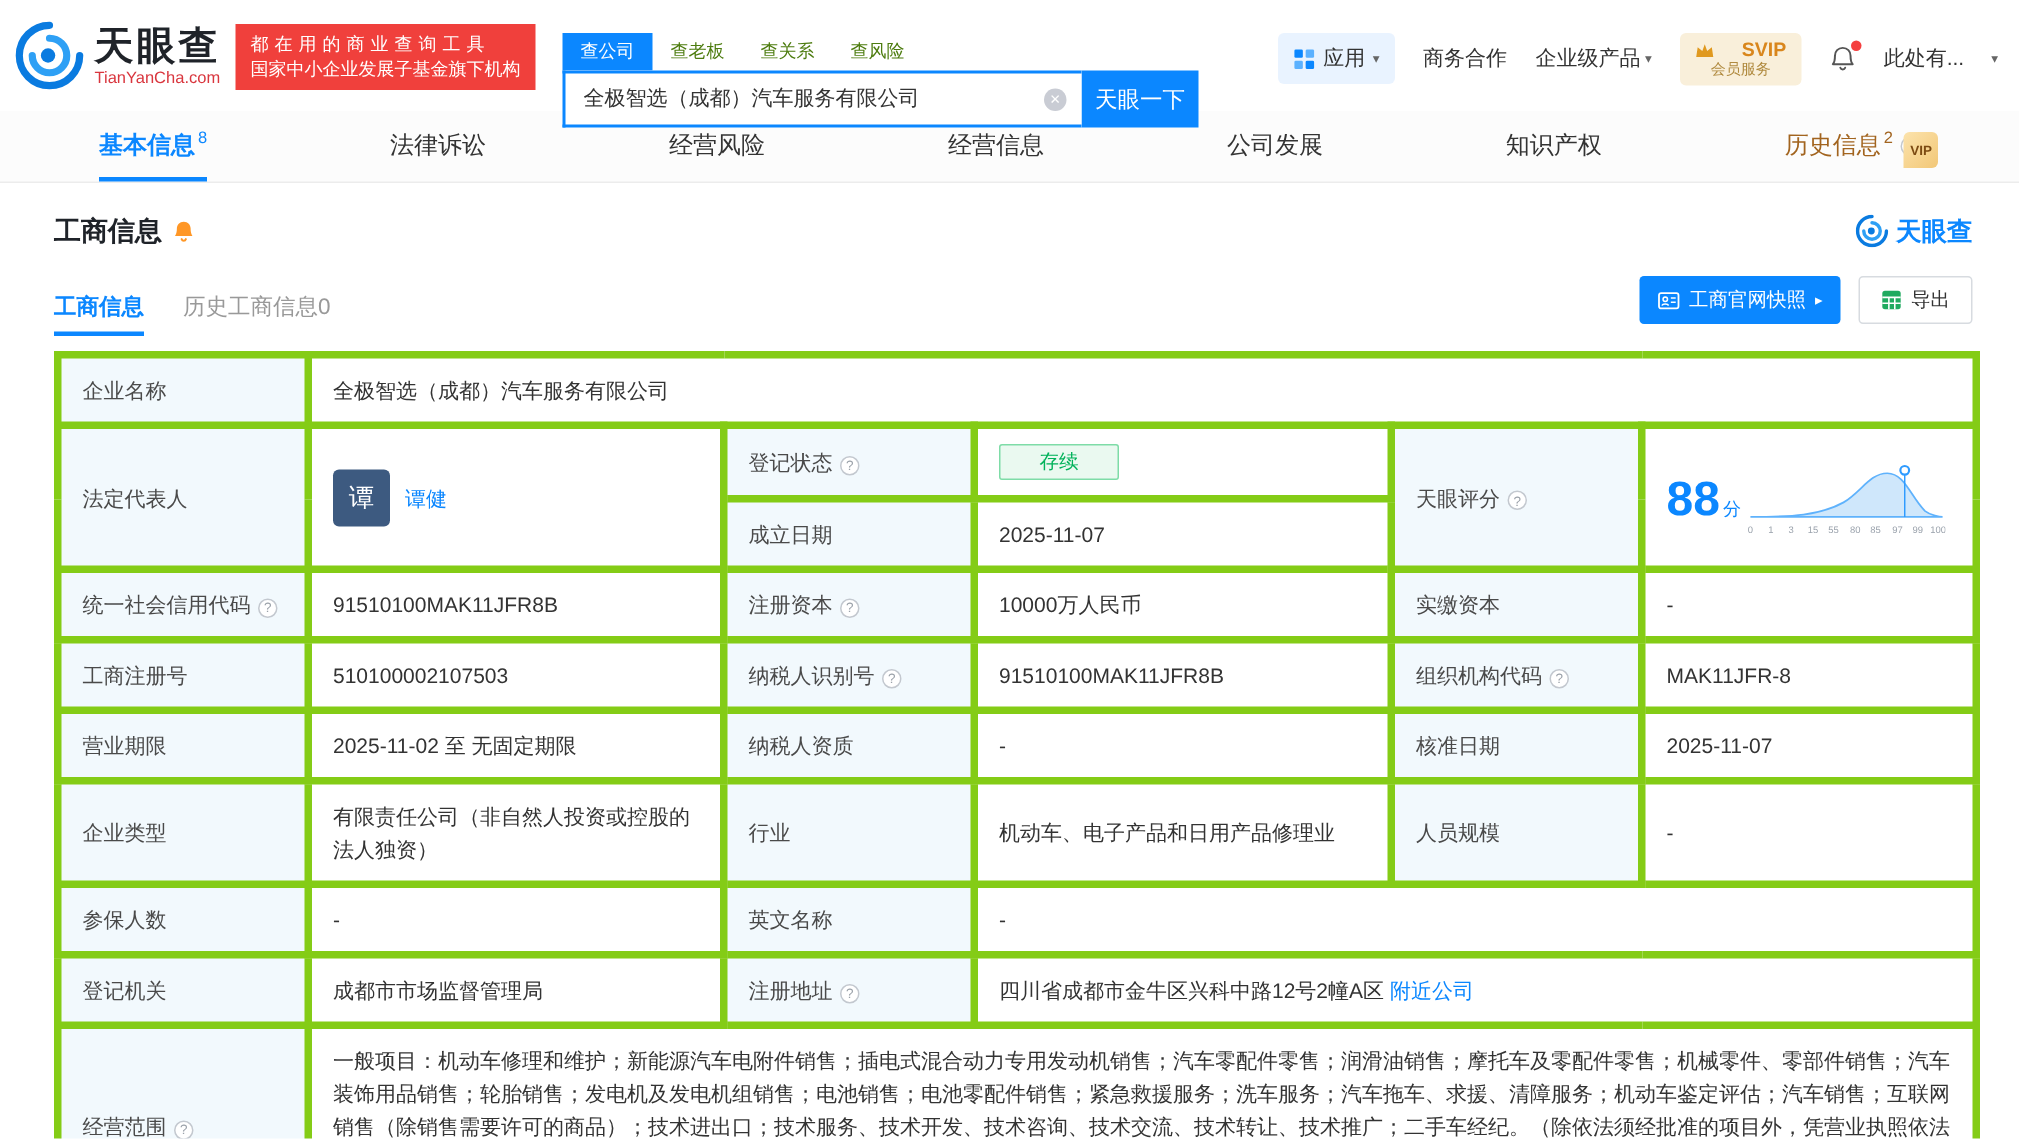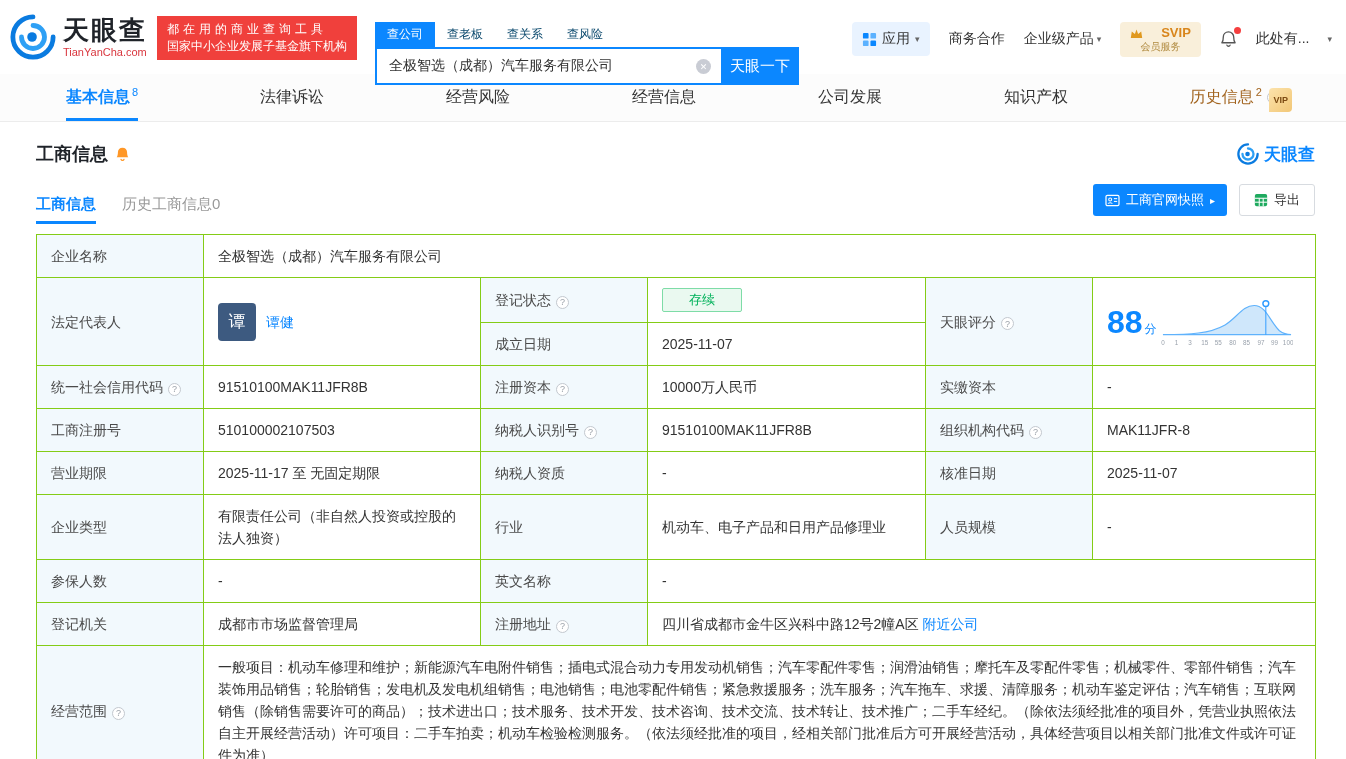--- a/index.html
+++ b/index.html
@@ -9,21 +9,21 @@
   
   .header{display:flex;align-items:flex-start;padding:6px 14px 0 10px;height:74px;}
   .logo{display:flex;align-items:center;gap:7px;margin-top:8px;cursor:pointer;}
   .logo-cn{font-size:26px;font-weight:bold;color:#1f2329;letter-spacing:2px;line-height:1;}
   .logo-en{font-size:11px;color:#d9363e;margin-top:3px;}
   .slogan{background:#f0403c;color:#fff;font-size:12px;padding:5px 10px;margin:10px 0 0 10px;
           line-height:17px;white-space:nowrap;}
   .slogan-l1{letter-spacing:4px;}
   .search-area{margin-left:18px;margin-top:17px;}
   .search-tabs{display:flex;align-items:flex-end;height:24px;font-size:12px;}
-  .search-tab{padding:4px 12px;cursor:pointer;color:#0c4a6e;}
+  .search-tab{padding:4px 12px;cursor:pointer;color:#4d7c0f;}
   .search-tab.active{background:#0b87ff;color:#fff;}
   .search-row{display:flex;}
   .search-box{position:relative;}
   .search-box input{width:346px;height:38px;border:2px solid #0b87ff;border-right:none;
                     padding:0 32px 0 12px;font-size:14px;color:#333;outline:none;
                     font-family:inherit;}
   .clear-icon{position:absolute;right:10px;top:12px;width:15px;height:15px;background:#c9ccd4;
               border-radius:50%;color:#fff;font-size:9px;display:flex;align-items:center;
               justify-content:center;cursor:pointer;}
   .search-btn{width:78px;height:38px;background:#0b87ff;color:#fff;border:none;font-size:15px;
@@ -71,21 +71,21 @@
   .subtab-actions{margin-left:auto;display:flex;gap:12px;margin-bottom:8px;}
   .btn-blue{display:flex;align-items:center;gap:6px;background:#0b87ff;color:#fff;border:none;
             border-radius:3px;padding:7px 12px;font-size:13px;cursor:pointer;font-family:inherit;}
   .btn-outline{display:flex;align-items:center;gap:6px;background:#fff;color:#333;
                border:1px solid #d7dbe0;border-radius:3px;padding:6px 14px;font-size:13px;
                cursor:pointer;font-family:inherit;}
   .btn-arrow{font-size:10px;}
 
   
   .biz-table{width:100%;border-collapse:collapse;margin-top:10px;table-layout:fixed;}
-  .biz-table td{border:1px solid #84cc16;padding:10px 14px;font-size:14px;vertical-align:middle;
+  .biz-table td{border:5px solid #84cc16;padding:10px 14px;font-size:14px;vertical-align:middle;
                 line-height:22px;word-break:break-all;}
   .cell-label{background:#f2f9fd;color:#4a4a4a;}
   .cell-value{color:#333;}
   .rep{display:flex;align-items:center;gap:10px;}
   .rep-avatar{width:38px;height:38px;border-radius:4px;background:#3d5a80;color:#fff;font-size:17px;
               display:inline-flex;align-items:center;justify-content:center;cursor:pointer;flex:none;}
   .link{color:#0b87ff;cursor:pointer;text-decoration:none;}
   .status-badge{display:inline-block;background:#eaf9f0;border:1px solid #7edca7;color:#00b25a;
                 font-size:13px;padding:1px 26px;border-radius:2px;line-height:20px;}
   .score-wrap{display:flex;align-items:center;cursor:pointer;}
@@ -308,21 +308,21 @@
         <tr>
           <td class="cell-label"><span>工商注册号</span></td>
           <td class="cell-value">510100002107503</td>
           <td class="cell-label"><span>纳税人识别号</span><span class="help-icon">?</span></td>
           <td class="cell-value">91510100MAK11JFR8B</td>
           <td class="cell-label"><span>组织机构代码</span><span class="help-icon">?</span></td>
           <td class="cell-value">MAK11JFR-8</td>
         </tr>
         <tr>
           <td class="cell-label"><span>营业期限</span></td>
-          <td class="cell-value">2025-11-17 至 无固定期限</td>
+          <td class="cell-value">2025-11-02 至 无固定期限</td>
           <td class="cell-label"><span>纳税人资质</span></td>
           <td class="cell-value">-</td>
           <td class="cell-label"><span>核准日期</span></td>
           <td class="cell-value">2025-11-07</td>
         </tr>
         <tr>
           <td class="cell-label"><span>企业类型</span></td>
           <td class="cell-value">有限责任公司（非自然人投资或控股的法人独资）</td>
           <td class="cell-label"><span>行业</span></td>
           <td class="cell-value">机动车、电子产品和日用产品修理业</td>

